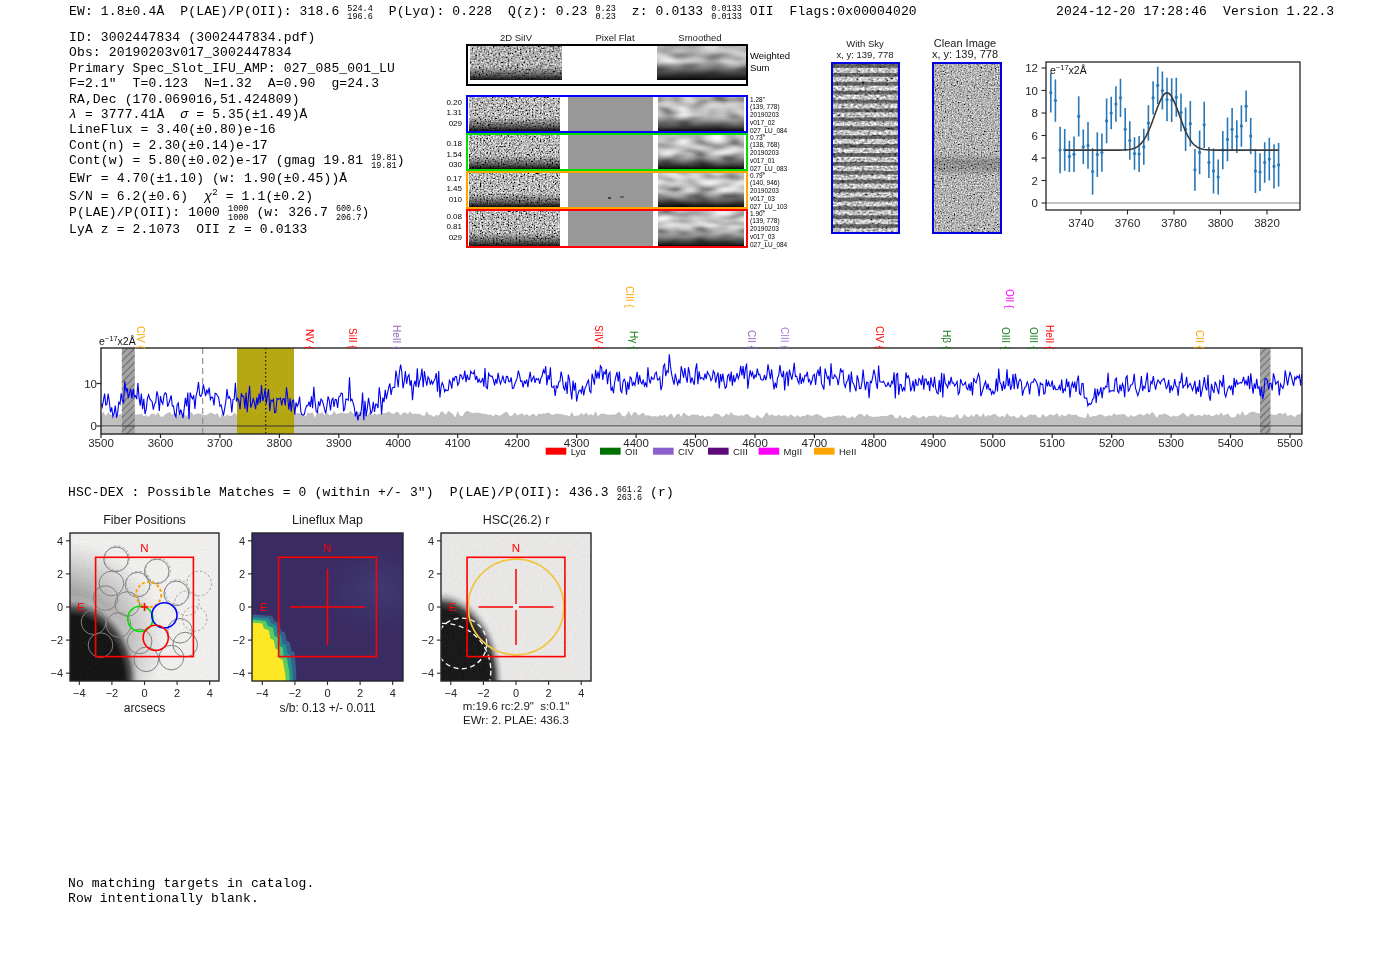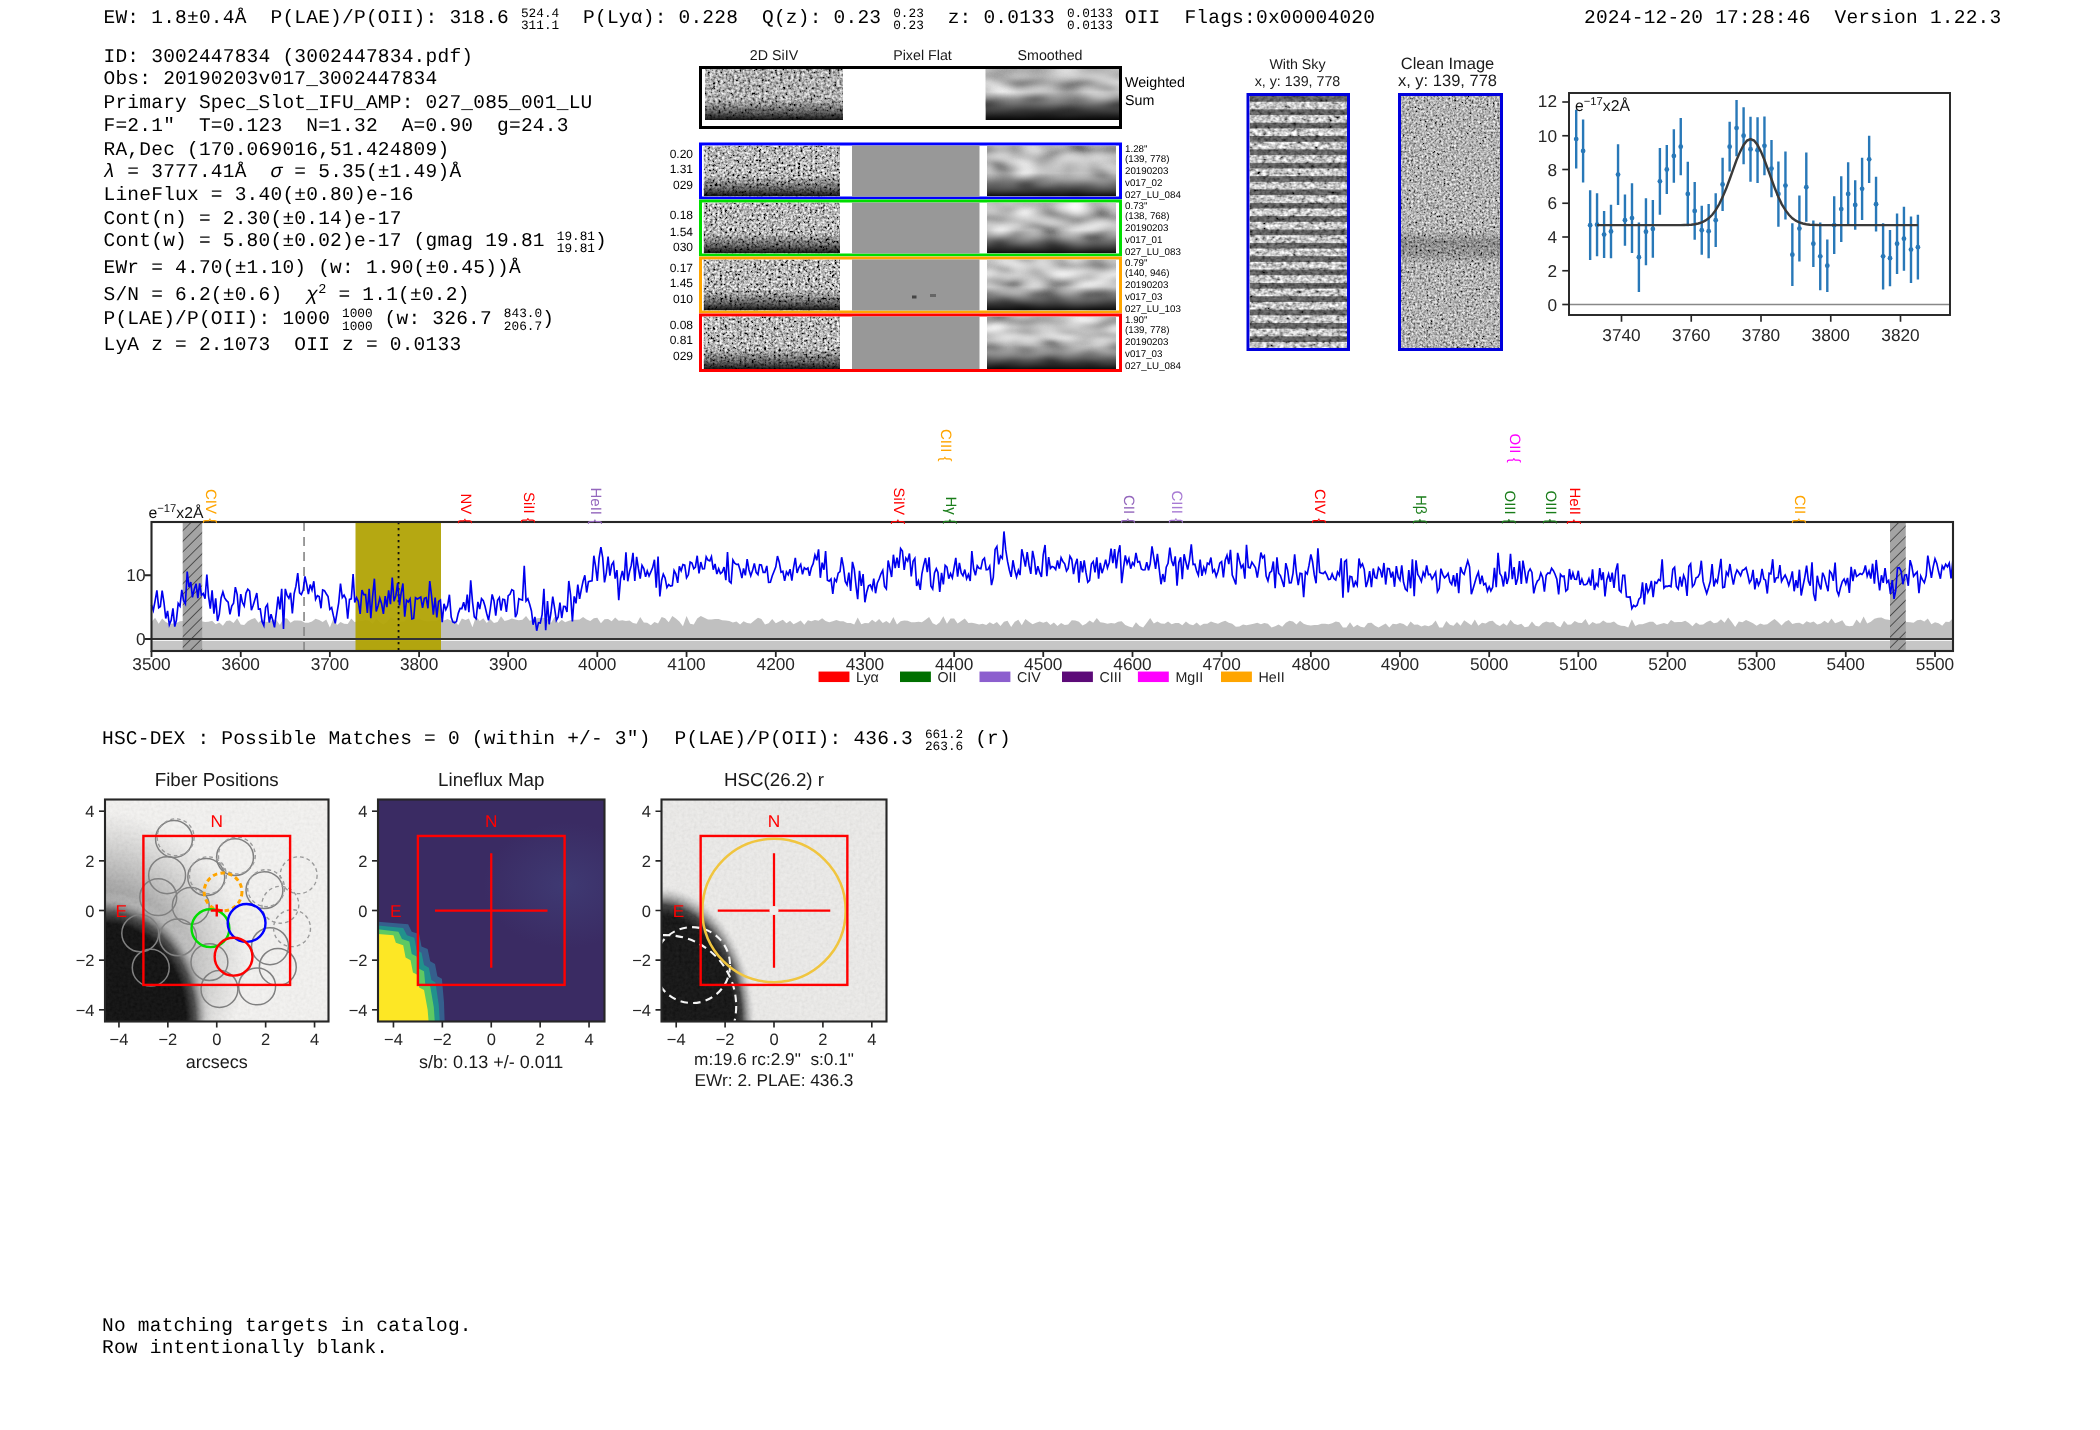--- a/index.html
+++ b/index.html
@@ -11,35 +11,35 @@
 .fr span{display:block;}
 .emlab{position:absolute;font-family:"Liberation Sans",sans-serif;font-size:10.5px;
   writing-mode:vertical-rl;white-space:pre;letter-spacing:0px;font-size:10px;}
 .rowlab{position:absolute;font-family:"Liberation Sans",sans-serif;font-size:8px;line-height:10.6px;text-align:right;color:#000;}
 .rlab{position:absolute;font-family:"Liberation Sans",sans-serif;font-size:6.5px;line-height:7.9px;color:#000;}
 .ptitle{position:absolute;font-family:"Liberation Sans",sans-serif;font-size:9.5px;color:#1a1a1a;text-align:center;}
 </style></head>
 <body>
 <div id="page">
 
-<div class="abs mono" style="left:69px;top:4px;font-size:13px;">EW: 1.8±0.4Å  P(LAE)/P(OII): 318.6 <span class="fr"><span>524.4</span><span>311.1</span></span>  P(Lyα): 0.228  Q(z): 0.23 <span class="fr"><span>0.23</span><span>0.23</span></span>  z: 0.0133 <span class="fr"><span>0.0133</span><span>0.0133</span></span> OII  Flags:0x00004020</div>
+<div class="abs mono" style="left:69px;top:4px;font-size:13px;">EW: 1.8±0.4Å  P(LAE)/P(OII): 318.6 <span class="fr"><span>524.4</span><span>196.6</span></span>  P(Lyα): 0.228  Q(z): 0.23 <span class="fr"><span>0.23</span><span>0.23</span></span>  z: 0.0133 <span class="fr"><span>0.0133</span><span>0.0133</span></span> OII  Flags:0x00004020</div>
 <div class="abs mono" style="left:1056px;top:4px;font-size:13px;">2024-12-20 17:28:46  Version 1.22.3</div>
 
 <div class="abs mono" style="left:69px;top:30px;font-size:13px;line-height:15.4px;">ID: 3002447834 (3002447834.pdf)
 Obs: 20190203v017_3002447834
 Primary Spec_Slot_IFU_AMP: 027_085_001_LU
 F=2.1"  T=0.123  N=1.32  A=0.90  g=24.3
 RA,Dec (170.069016,51.424809)
 <i>λ</i> = 3777.41Å  <i>σ</i> = 5.35(±1.49)Å
 LineFlux = 3.40(±0.80)e-16
 Cont(n) = 2.30(±0.14)e-17
 Cont(w) = 5.80(±0.02)e-17 (gmag 19.81 <span class="fr"><span>19.81</span><span>19.81</span></span>)
 EWr = 4.70(±1.10) (w: 1.90(±0.45))Å
 S/N = 6.2(±0.6)  <i>χ</i><sup style="font-size:9px">2</sup> = 1.1(±0.2)
-P(LAE)/P(OII): 1000 <span class="fr"><span>1000</span><span>1000</span></span> (w: 326.7 <span class="fr"><span>843.0</span><span>206.7</span></span>)
+P(LAE)/P(OII): 1000 <span class="fr"><span>1000</span><span>1000</span></span> (w: 326.7 <span class="fr"><span>600.6</span><span>206.7</span></span>)
 LyA z = 2.1073  OII z = 0.0133</div>
 
 <div class="ptitle" style="left:486px;top:32px;width:60px;">2D SiIV</div>
 <div class="ptitle" style="left:585px;top:32px;width:60px;">Pixel Flat</div>
 <div class="ptitle" style="left:670px;top:32px;width:60px;">Smoothed</div>
 
 <div class="abs" style="left:466px;top:44px;width:278px;height:38px;border:2.2px solid #000;background:#fff;">
   <div class="abs" style="left:2px;top:0px;width:92px;height:38px;">
         <svg width="92" height="34" style="display:block">
 <defs>

